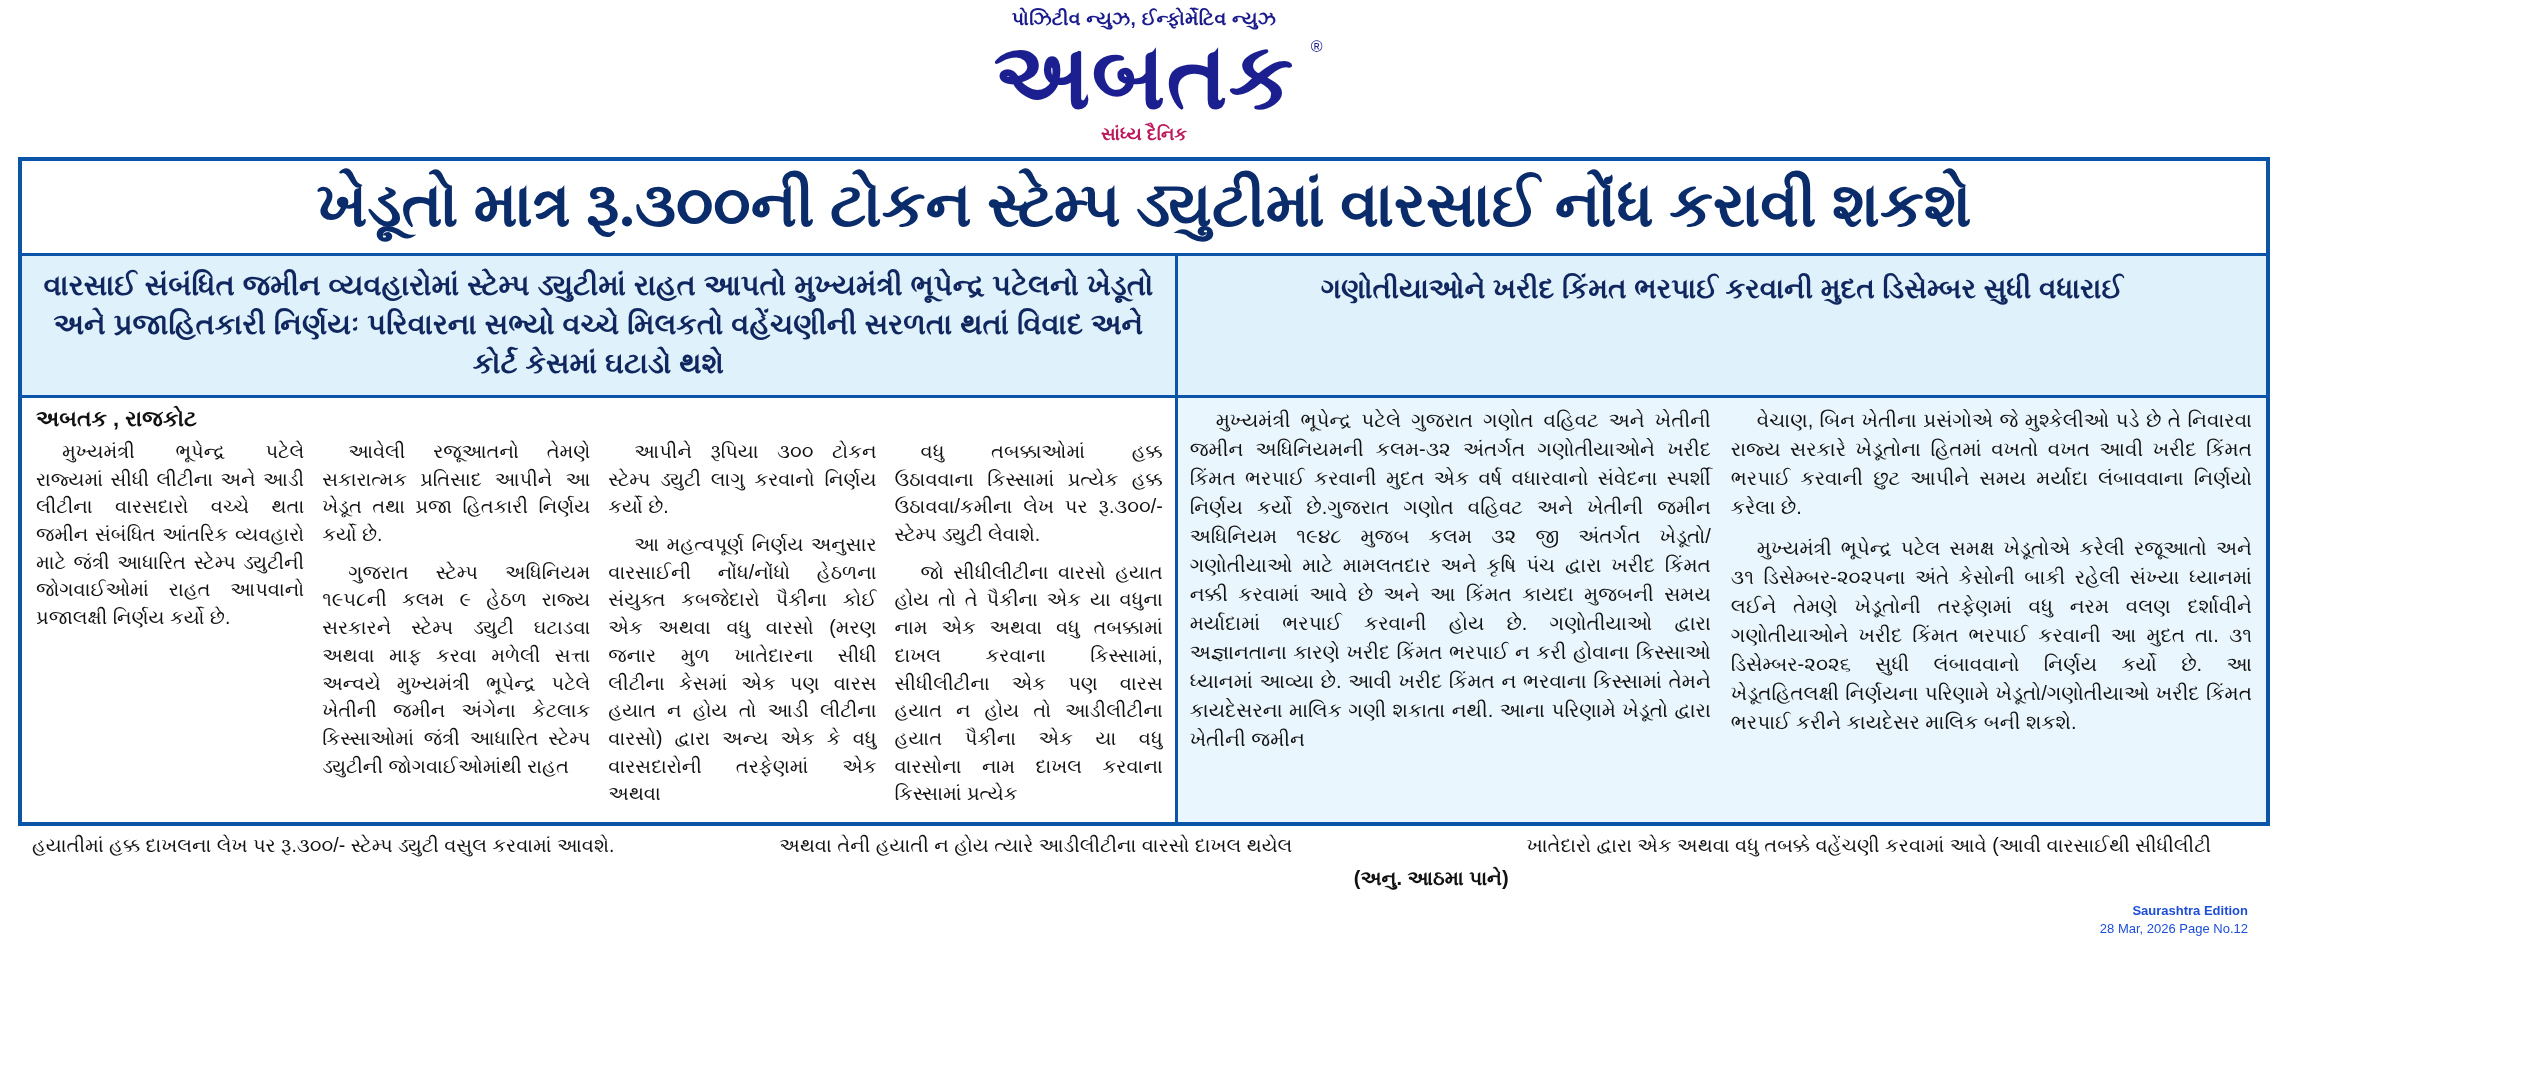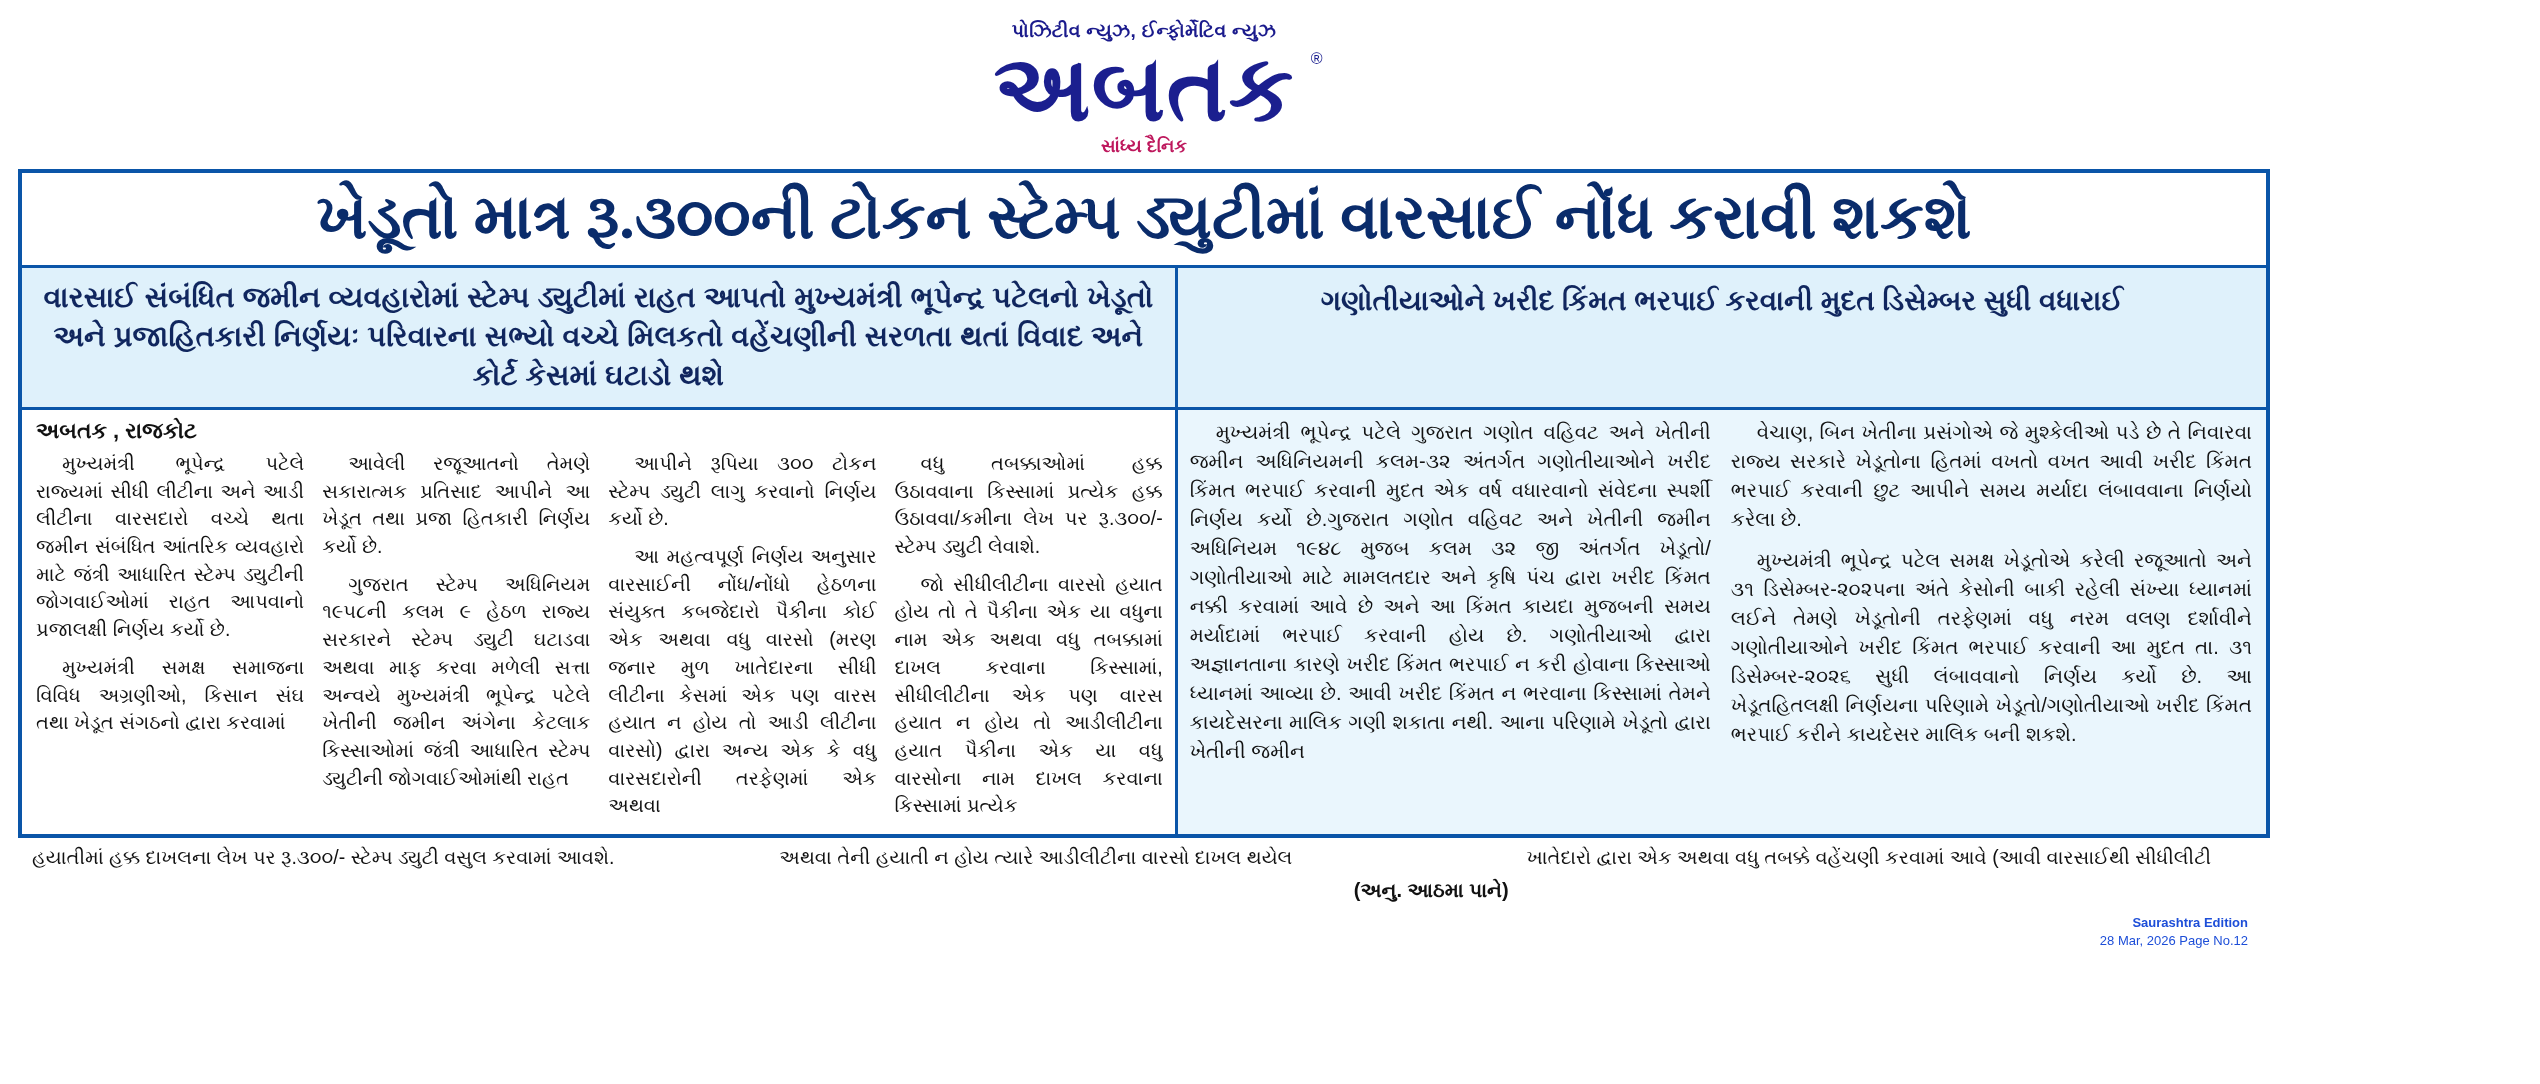--- a/index.html
+++ b/index.html
@@ -8,21 +8,21 @@
     background:#ffffff;
     font-family:"Liberation Sans", sans-serif;
     color:#111;
     -webkit-font-smoothing:antialiased;
   }
   .page{
     width:2288px;
     min-height:1084px;
     position:relative;
     box-sizing:border-box;
-    padding:14px 18px 6px 18px;
+    padding:2px 18px 6px 18px;
   }
 
   
   .masthead{
     text-align:center;
     padding-top:6px;
   }
   .tagline-top{
     font-size:19px;
     font-weight:bold;
@@ -211,21 +211,20 @@
       <div class="subhead-right">ગણોતીયાઓને ખરીદ કિંમત ભરપાઈ કરવાની મુદત ડિસેમ્બર સુધી વધારાઈ</div>
     </div>
 
     <div class="body-row">
 
       <div class="body-left">
         <div class="byline">અબતક , રાજકોટ</div>
         <div class="cols-3">
           <div class="col">
             <p class="first">મુખ્યમંત્રી ભૂપેન્દ્ર પટેલે રાજ્યમાં સીધી લીટીના અને આડી લીટીના વારસદારો વચ્ચે થતા જમીન સંબંધિત આંતરિક વ્યવહારો માટે જંત્રી આધારિત સ્ટેમ્પ ડ્યુટીની જોગવાઈઓમાં રાહત આપવાનો પ્રજાલક્ષી નિર્ણય કર્યો છે.</p>
-            <p>મુખ્યમંત્રી સમક્ષ સમાજના વિવિધ અગ્રણીઓ, કિસાન સંઘ તથા ખેડૂત સંગઠનો દ્વારા કરવામાં</p>
           </div>
           <div class="col">
             <p>આવેલી રજૂઆતનો તેમણે સકારાત્મક પ્રતિસાદ આપીને આ ખેડૂત તથા પ્રજા હિતકારી નિર્ણય કર્યો છે.</p>
             <p>ગુજરાત સ્ટેમ્પ અધિનિયમ ૧૯૫૮ની કલમ ૯ હેઠળ રાજ્ય સરકારને સ્ટેમ્પ ડ્યુટી ઘટાડવા અથવા માફ કરવા મળેલી સત્તા અન્વયે મુખ્યમંત્રી ભૂપેન્દ્ર પટેલે ખેતીની જમીન અંગેના કેટલાક કિસ્સાઓમાં જંત્રી આધારિત સ્ટેમ્પ ડ્યુટીની જોગવાઈઓમાંથી રાહત</p>
           </div>
           <div class="col">
             <p>આપીને રૂપિયા ૩૦૦ ટોકન સ્ટેમ્પ ડ્યુટી લાગુ કરવાનો નિર્ણય કર્યો છે.</p>
             <p>આ મહત્વપૂર્ણ નિર્ણય અનુસાર વારસાઈની નોંધ/નોંધો હેઠળના સંયુક્ત કબજેદારો પૈકીના કોઈ એક અથવા વધુ વારસો (મરણ જનાર મુળ ખાતેદારના સીધી લીટીના કેસમાં એક પણ વારસ હયાત ન હોય તો આડી લીટીના વારસો) દ્વારા અન્ય એક કે વધુ વારસદારોની તરફેણમાં એક અથવા</p>
           </div>
           <div class="col">

